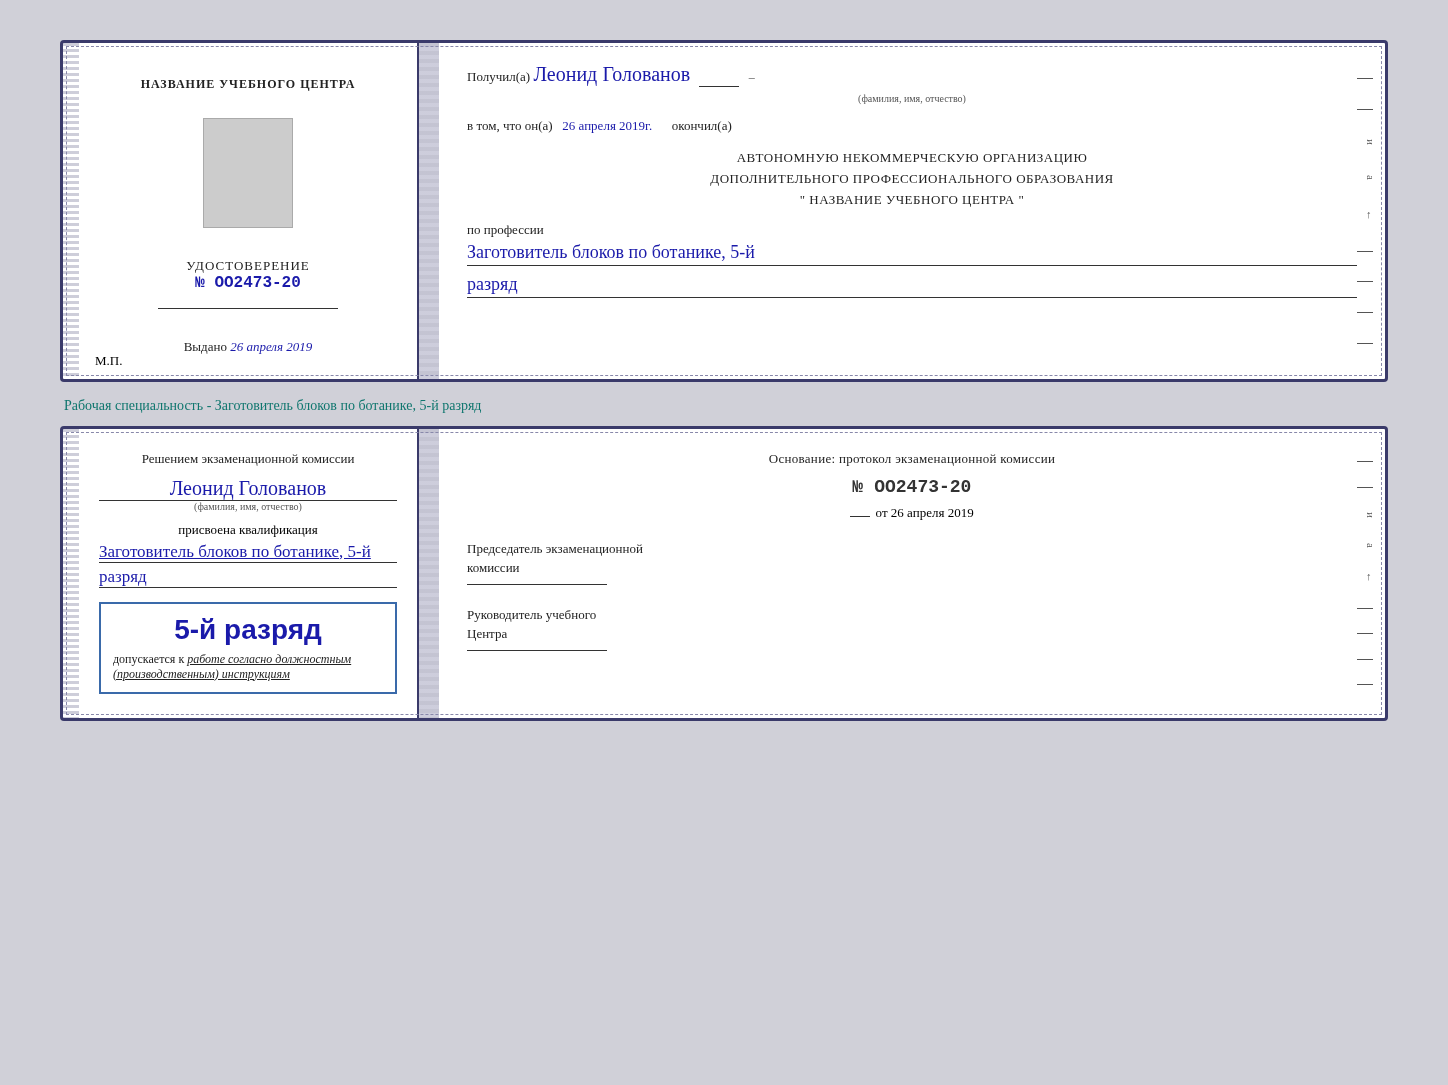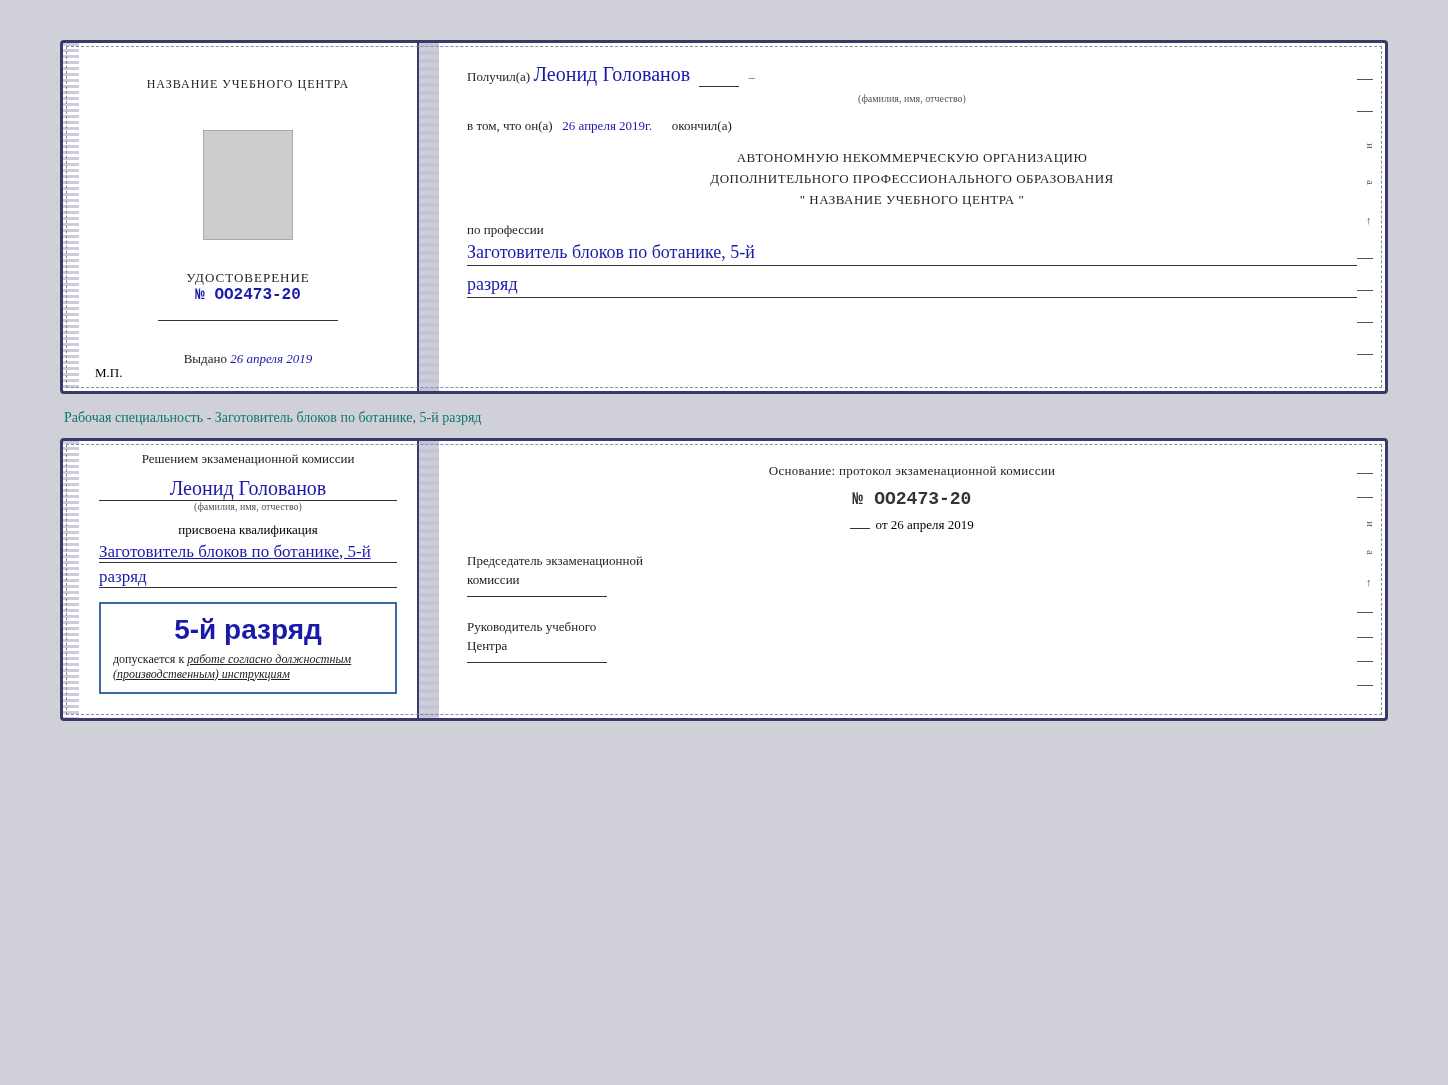--- a/index.html
+++ b/index.html
@@ -66,22 +66,23 @@
       opacity: 0.3;
     }
 
     
     .card1-title {
       font-size: 12px;
       text-align: center;
       text-transform: uppercase;
       letter-spacing: 1px;
       color: #222;
-      margin-bottom: 28px;
+      margin-bottom: 16px;
       margin-top: 10px;
+      font-weight: bold;
     }
 
     .photo-placeholder {
       width: 90px;
       height: 110px;
       background: #ccc;
       border: 1px solid #aaa;
       margin: 10px 0;
     }
 
@@ -413,21 +414,21 @@
         <div class="right-line"></div>
       </div>
     </div>
   </div>
 
   <div class="speciality-label">Рабочая специальность - Заготовитель блоков по ботанике, 5-й разряд</div>
 
   <div class="document-card">
     <div class="border-pattern-left"></div>
 
-    <div class="doc-left" style="align-items:flex-start; padding-top:8px;">
+    <div class="doc-left" style="align-items:flex-start; padding-top:20px;">
       <div class="card2-left-title" style="text-align:center; width:100%;">
         <span>Решением экзаменационной комиссии</span>
       </div>
       <span class="card2-person-name" style="width:100%;">Леонид Голованов</span>
       <span class="field-label-small" style="width:100%; text-align:center;">(фамилия, имя, отчество)</span>
 
       <div class="prisvoyena-label" style="width:100%; text-align:center;">присвоена квалификация</div>
       <span class="card2-profession" style="width:100%;">Заготовитель блоков по ботанике, 5-й</span>
       <span class="card2-razryad" style="width:100%;">разряд</span>
 

